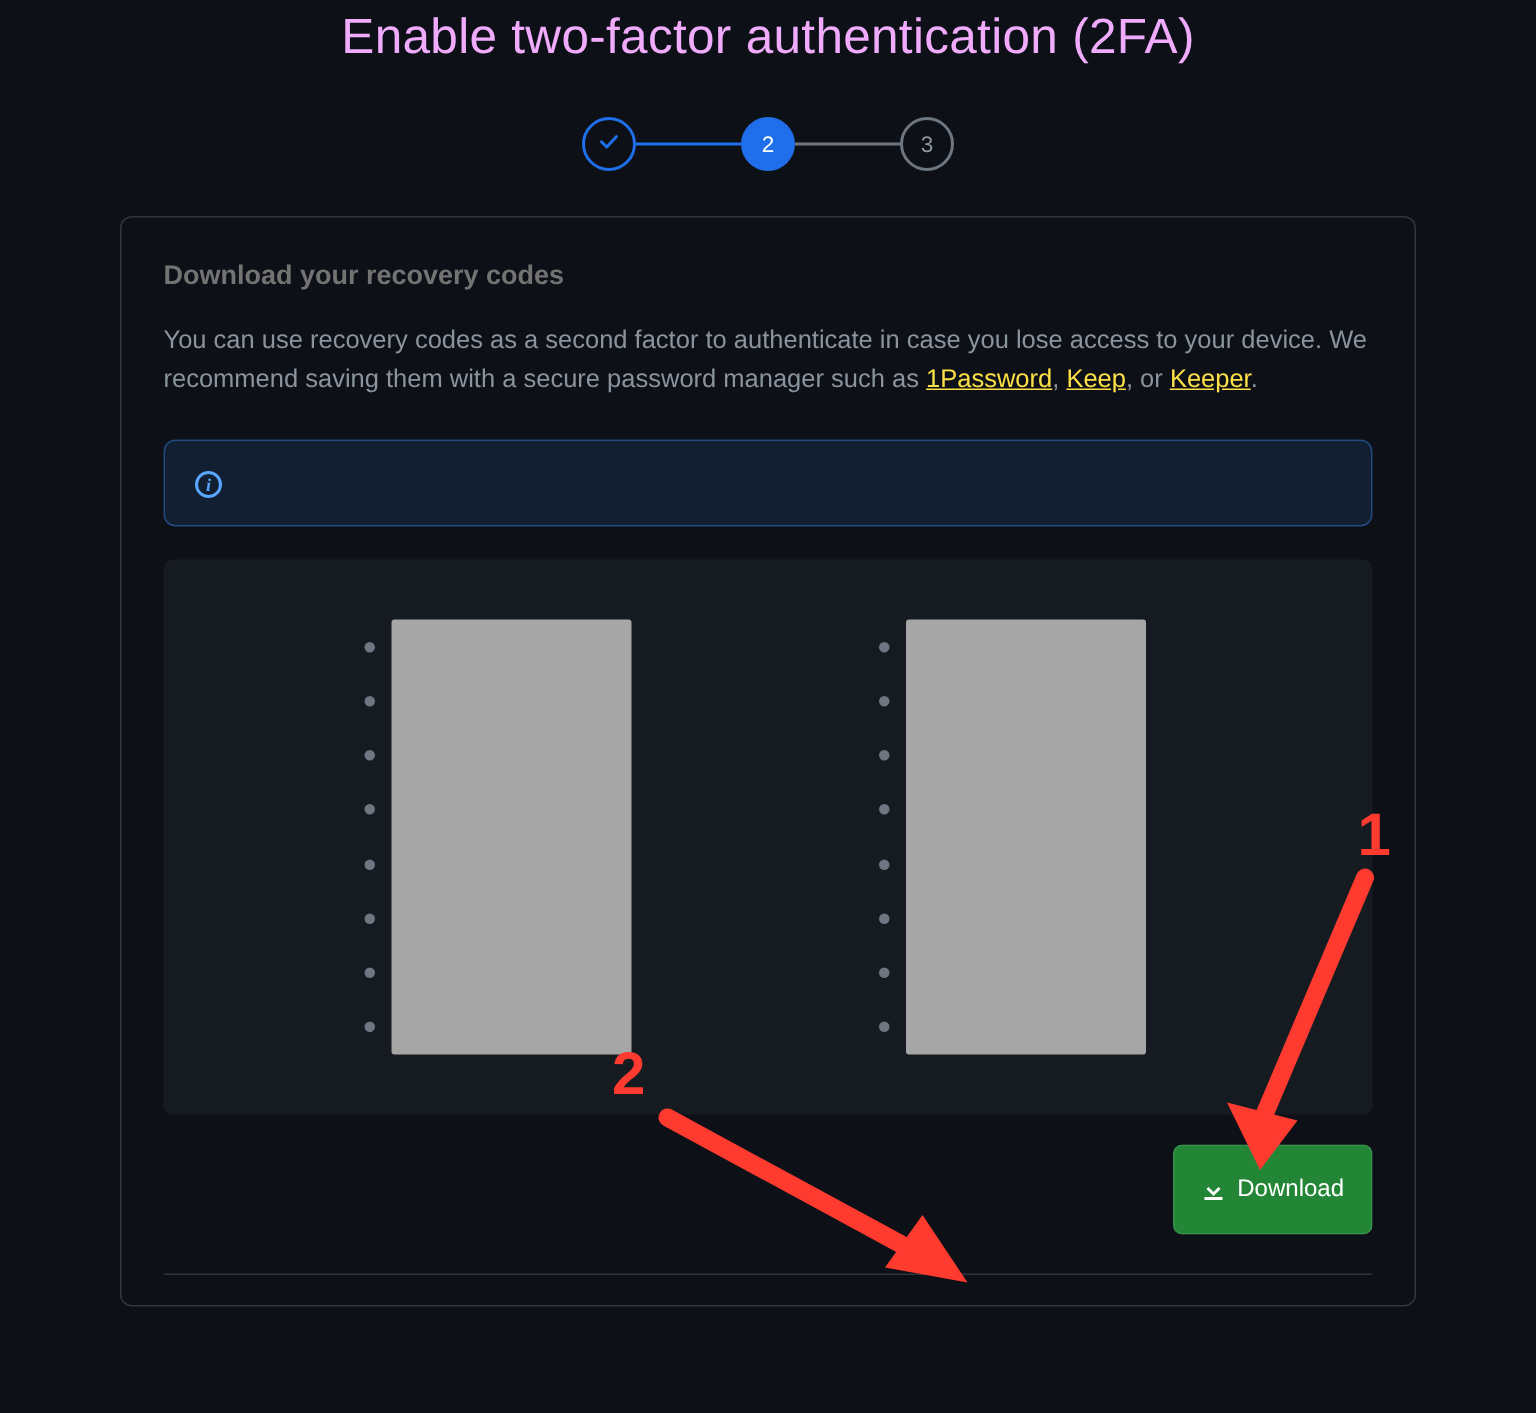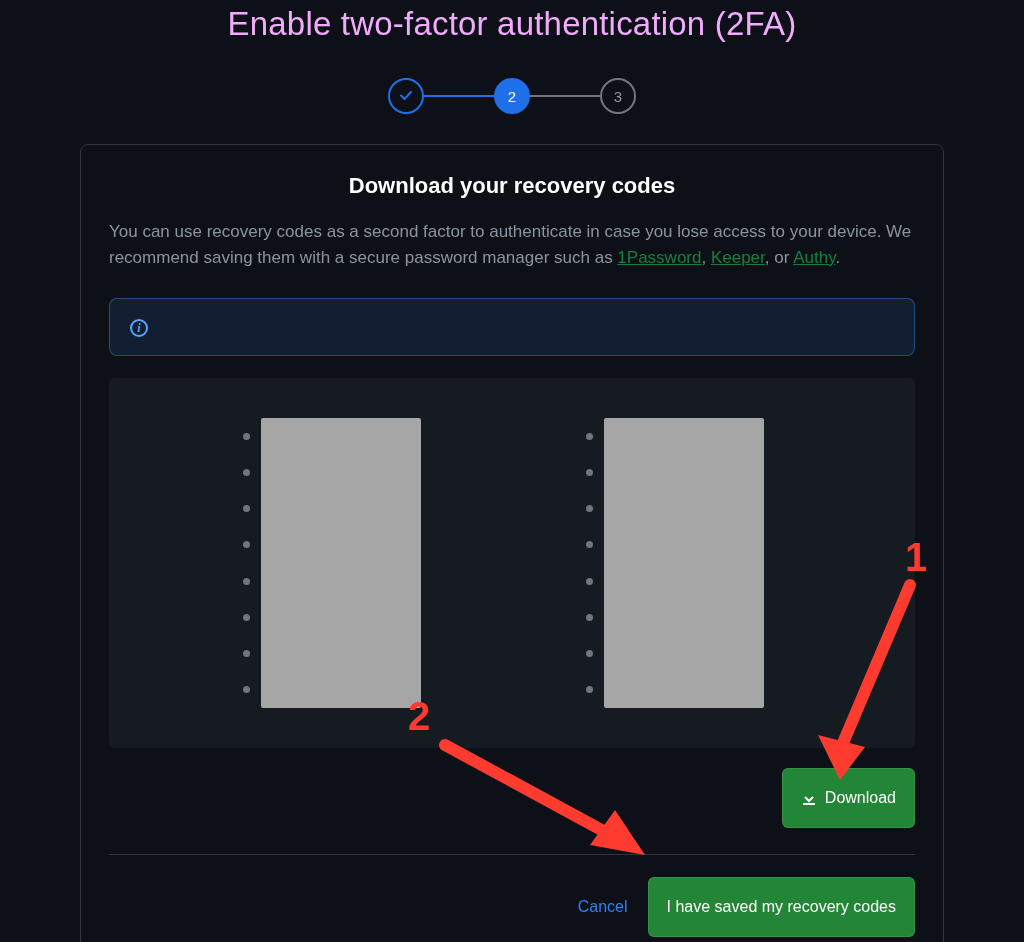--- a/index.html
+++ b/index.html
@@ -56,33 +56,32 @@
   }
   .line-done { background: #1f6feb; }
   .line-upcoming { background: #6e7681; }
   .card {
     margin: 30px 80px 0 80px;
     border: 1px solid #30363d;
     border-radius: 8px;
     padding: 28px 28px 20px 28px;
   }
   .card-title {
-    color: #ffffff;
-    font-size: 22px;
+    color: #737373;
+    font-size: 18px;
     font-weight: 600;
-    text-align: center;
   }
   .card-desc {
     margin-top: 20px;
     color: #8b949e;
     font-size: 17px;
     line-height: 1.5;
   }
   .card-desc a {
-    color: #15803d;
+    color: #fde047;
     text-decoration: underline;
   }
   .notice {
     margin-top: 28px;
     background: rgba(56,139,253,0.12);
     border: 1px solid rgba(56,139,253,0.4);
     border-radius: 8px;
     padding: 18px 20px;
     display: flex;
     gap: 14px;
@@ -209,21 +208,21 @@
   </div>
   <div class="step-line line-done"></div>
   <div class="step step-current">2</div>
   <div class="step-line line-upcoming"></div>
   <div class="step step-upcoming">3</div>
 </div>
 
 <div class="card">
   <h2 class="card-title">Download your recovery codes</h2>
   <p class="card-desc">
-    <span>You can use recovery codes as a second factor to authenticate in case you lose access to your device. We recommend saving them with a secure password manager such as </span><a href="#">1Password</a><span>, </span><a href="#">Keeper</a><span>, or </span><a href="#">Authy</a><span>.</span>
+    <span>You can use recovery codes as a second factor to authenticate in case you lose access to your device. We recommend saving them with a secure password manager such as </span><a href="#">1Password</a><span>, </span><a href="#">Keep</a><span>, or </span><a href="#">Keeper</a><span>.</span>
   </p>
 
   <div class="notice">
     <div class="notice-icon">i</div>
   </div>
 
   <div class="codes-area">
     <div class="codes-col">
       <div class="bullets">
         <div class="bullet"></div>
@@ -259,26 +258,20 @@
             <path d="M8 1v8.6L4.7 6.3 3.3 7.7 8 12.4l4.7-4.7-1.4-1.4L8 9.6V1H8z"></path>
             <path d="M2 13h12v2H2z"></path>
           </svg>
       </span>
       <span>Download</span>
     </button>
   </div>
 
   <div class="divider"></div>
 
-  <div class="footer-actions">
-    <button class="btn-link">Cancel</button>
-    <button class="btn-green">
-      <span>I have saved my recovery codes</span>
-    </button>
-  </div>
 </div>
 
 <div class="anno-label" style="left:905px; top:535px;">1</div>
 <svg class="arrow" style="left:810px; top:575px;" width="120" height="210">
   <line x1="100" y1="10" x2="30" y2="175" stroke="#ff3a2f" stroke-width="12" stroke-linecap="round"></line>
   <polygon points="30,205 8,160 55,172" fill="#ff3a2f"></polygon>
 </svg>
 
 <div class="anno-label" style="left:408px; top:694px;">2</div>
 <svg class="arrow" style="left:430px; top:730px;" width="240" height="140">

